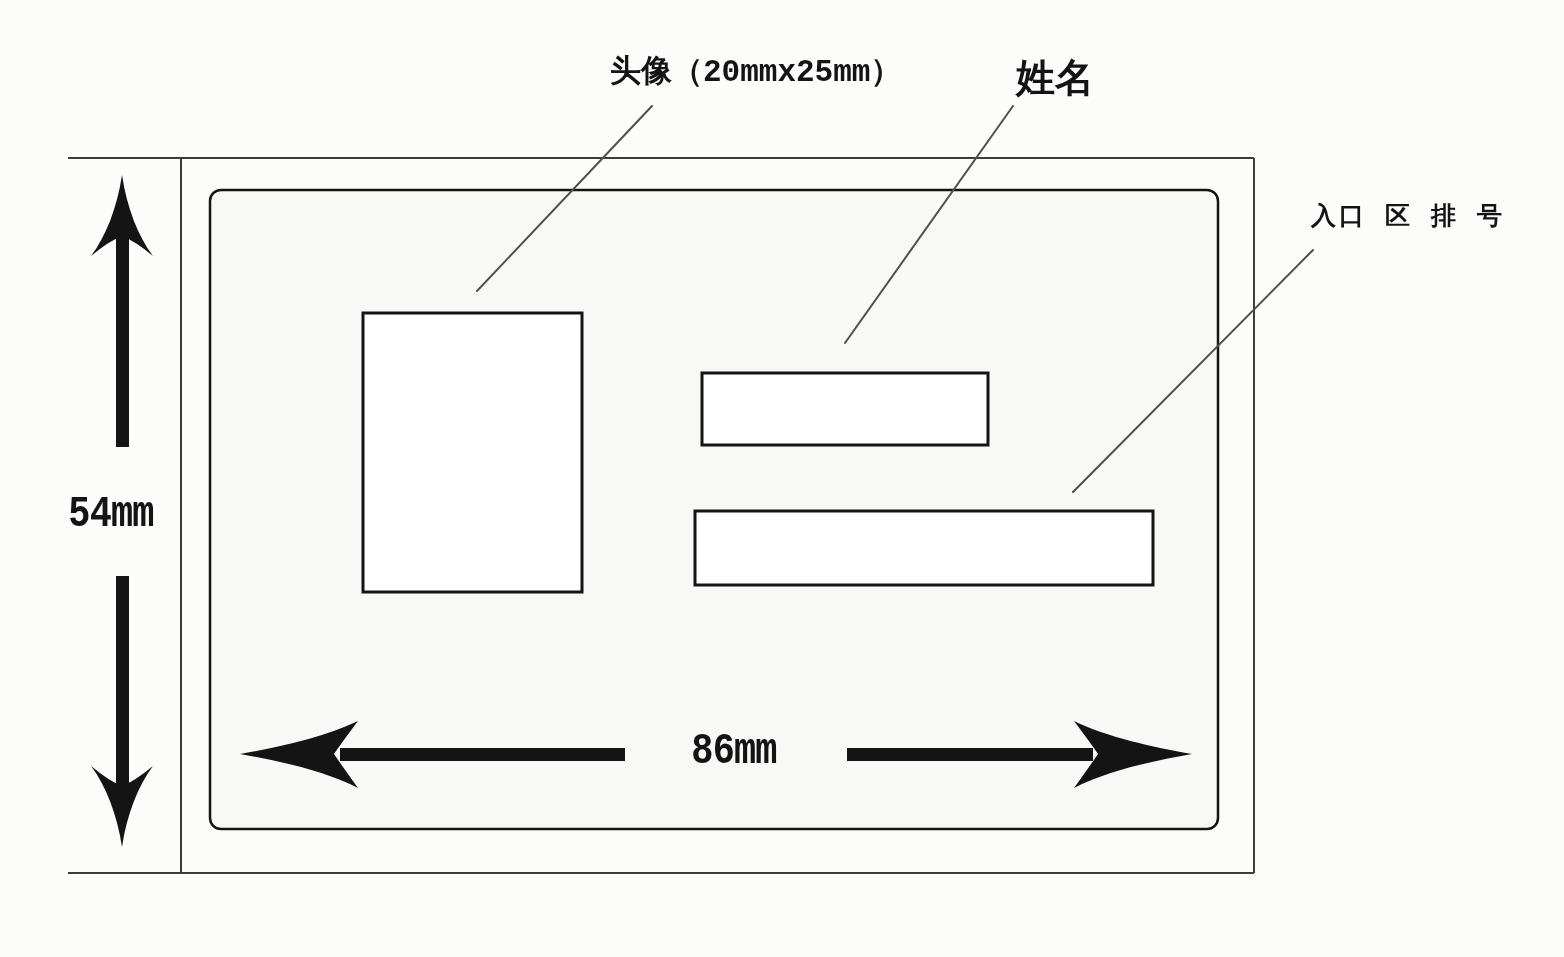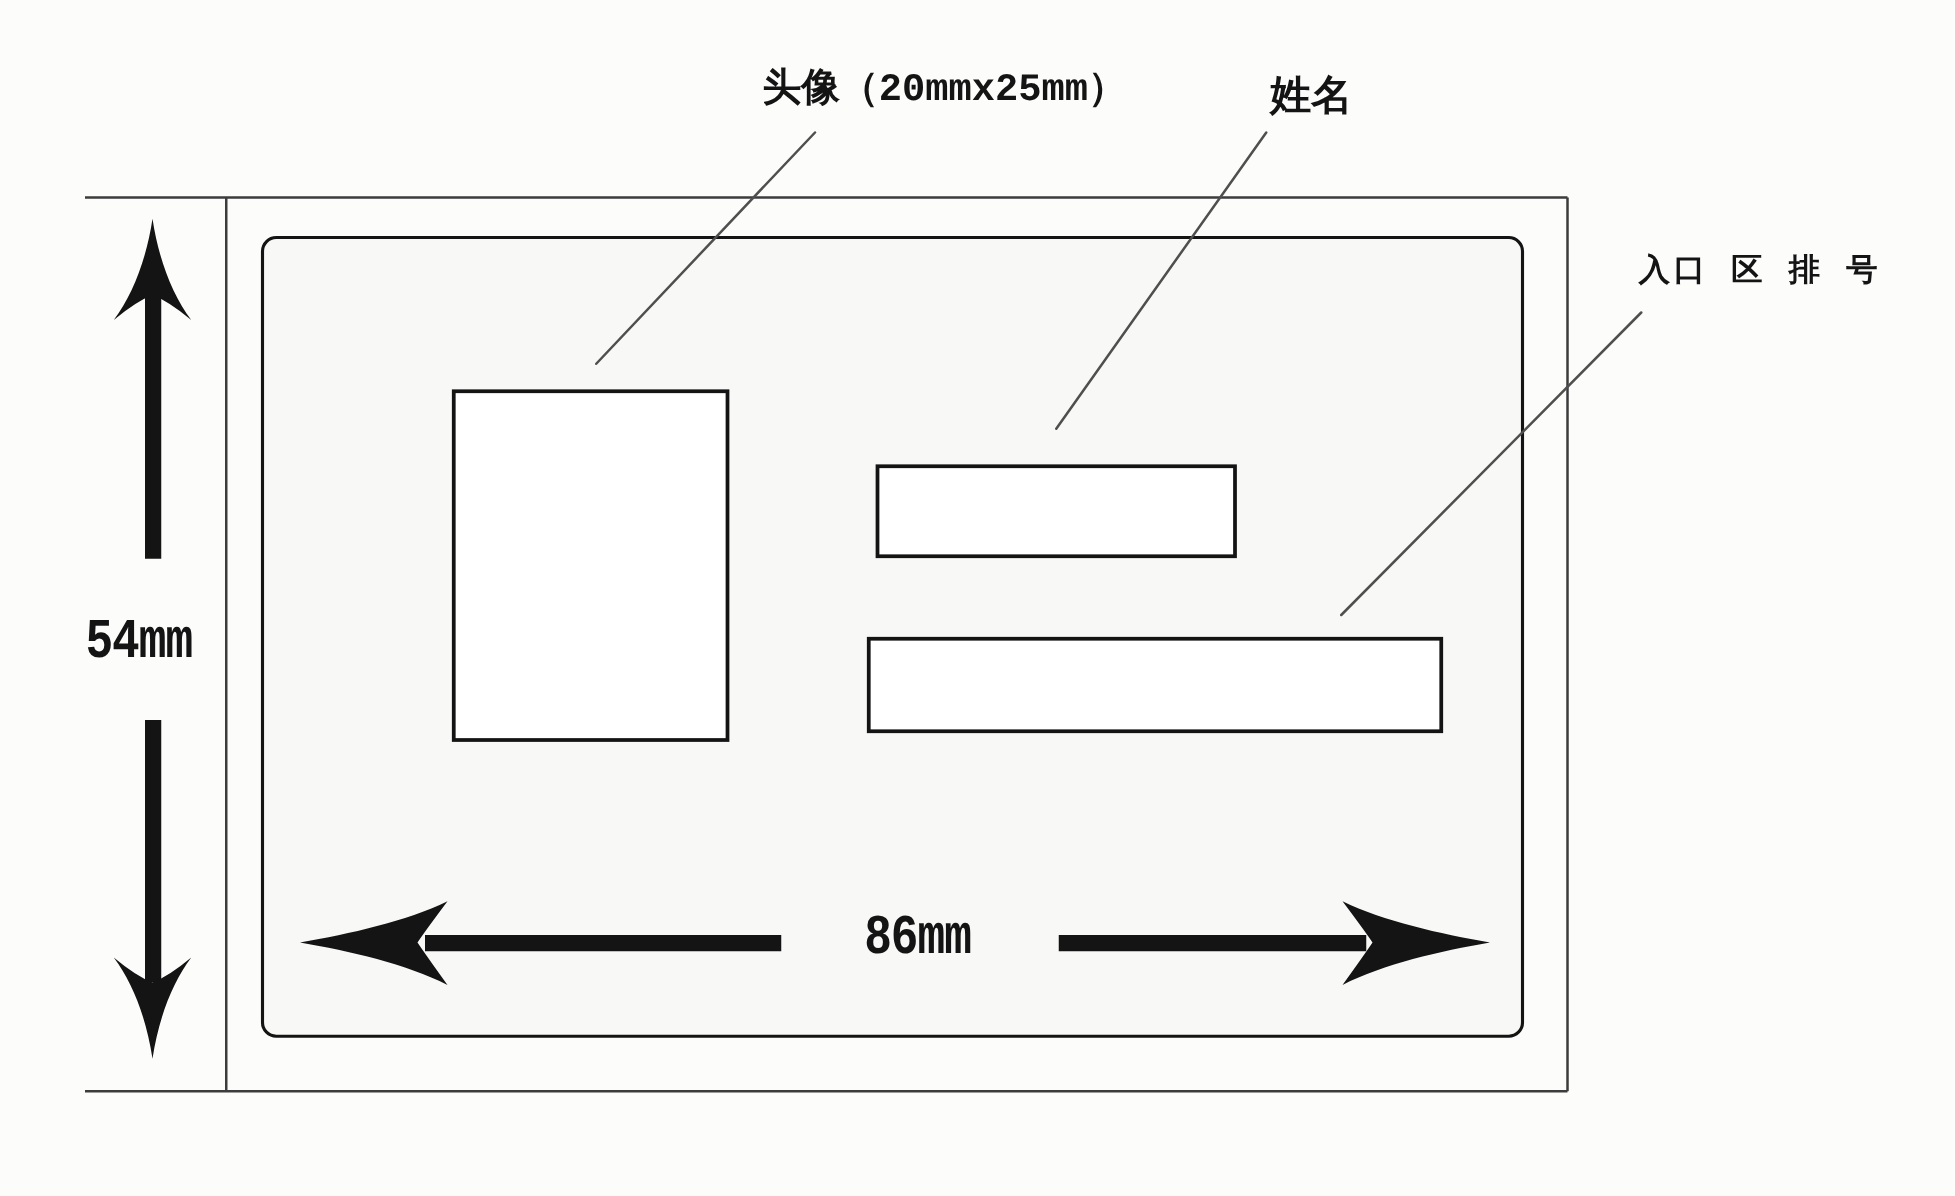--- a/index.html
+++ b/index.html
@@ -13,21 +13,21 @@
   }
   .stage svg { position: absolute; left: 0; top: 0; }
   .label {
     position: absolute;
     color: #141414;
     font-weight: bold;
     white-space: nowrap;
     line-height: 1;
   }
   .label-photo     { left: 610px;  top: 57px;  font-size: 31px; }
-  .label-name      { left: 1016px; top: 62px;  font-size: 33px; text-align: center; }
+  .label-name      { left: 1016px; top: 62px;  font-size: 39px; text-align: center; }
   .label-entrance  { left: 1311px; top: 205px; font-size: 25px; letter-spacing: 3px; }
   .label-dim {
     font-size: 45px;
     letter-spacing: -1px;
     transform: translate(-50%, -50%) scaleX(0.82);
   }
   .label-height { left: 111px; top: 514px; }
   .label-width  { left: 734px; top: 751px; }
 </style>
 </head>

